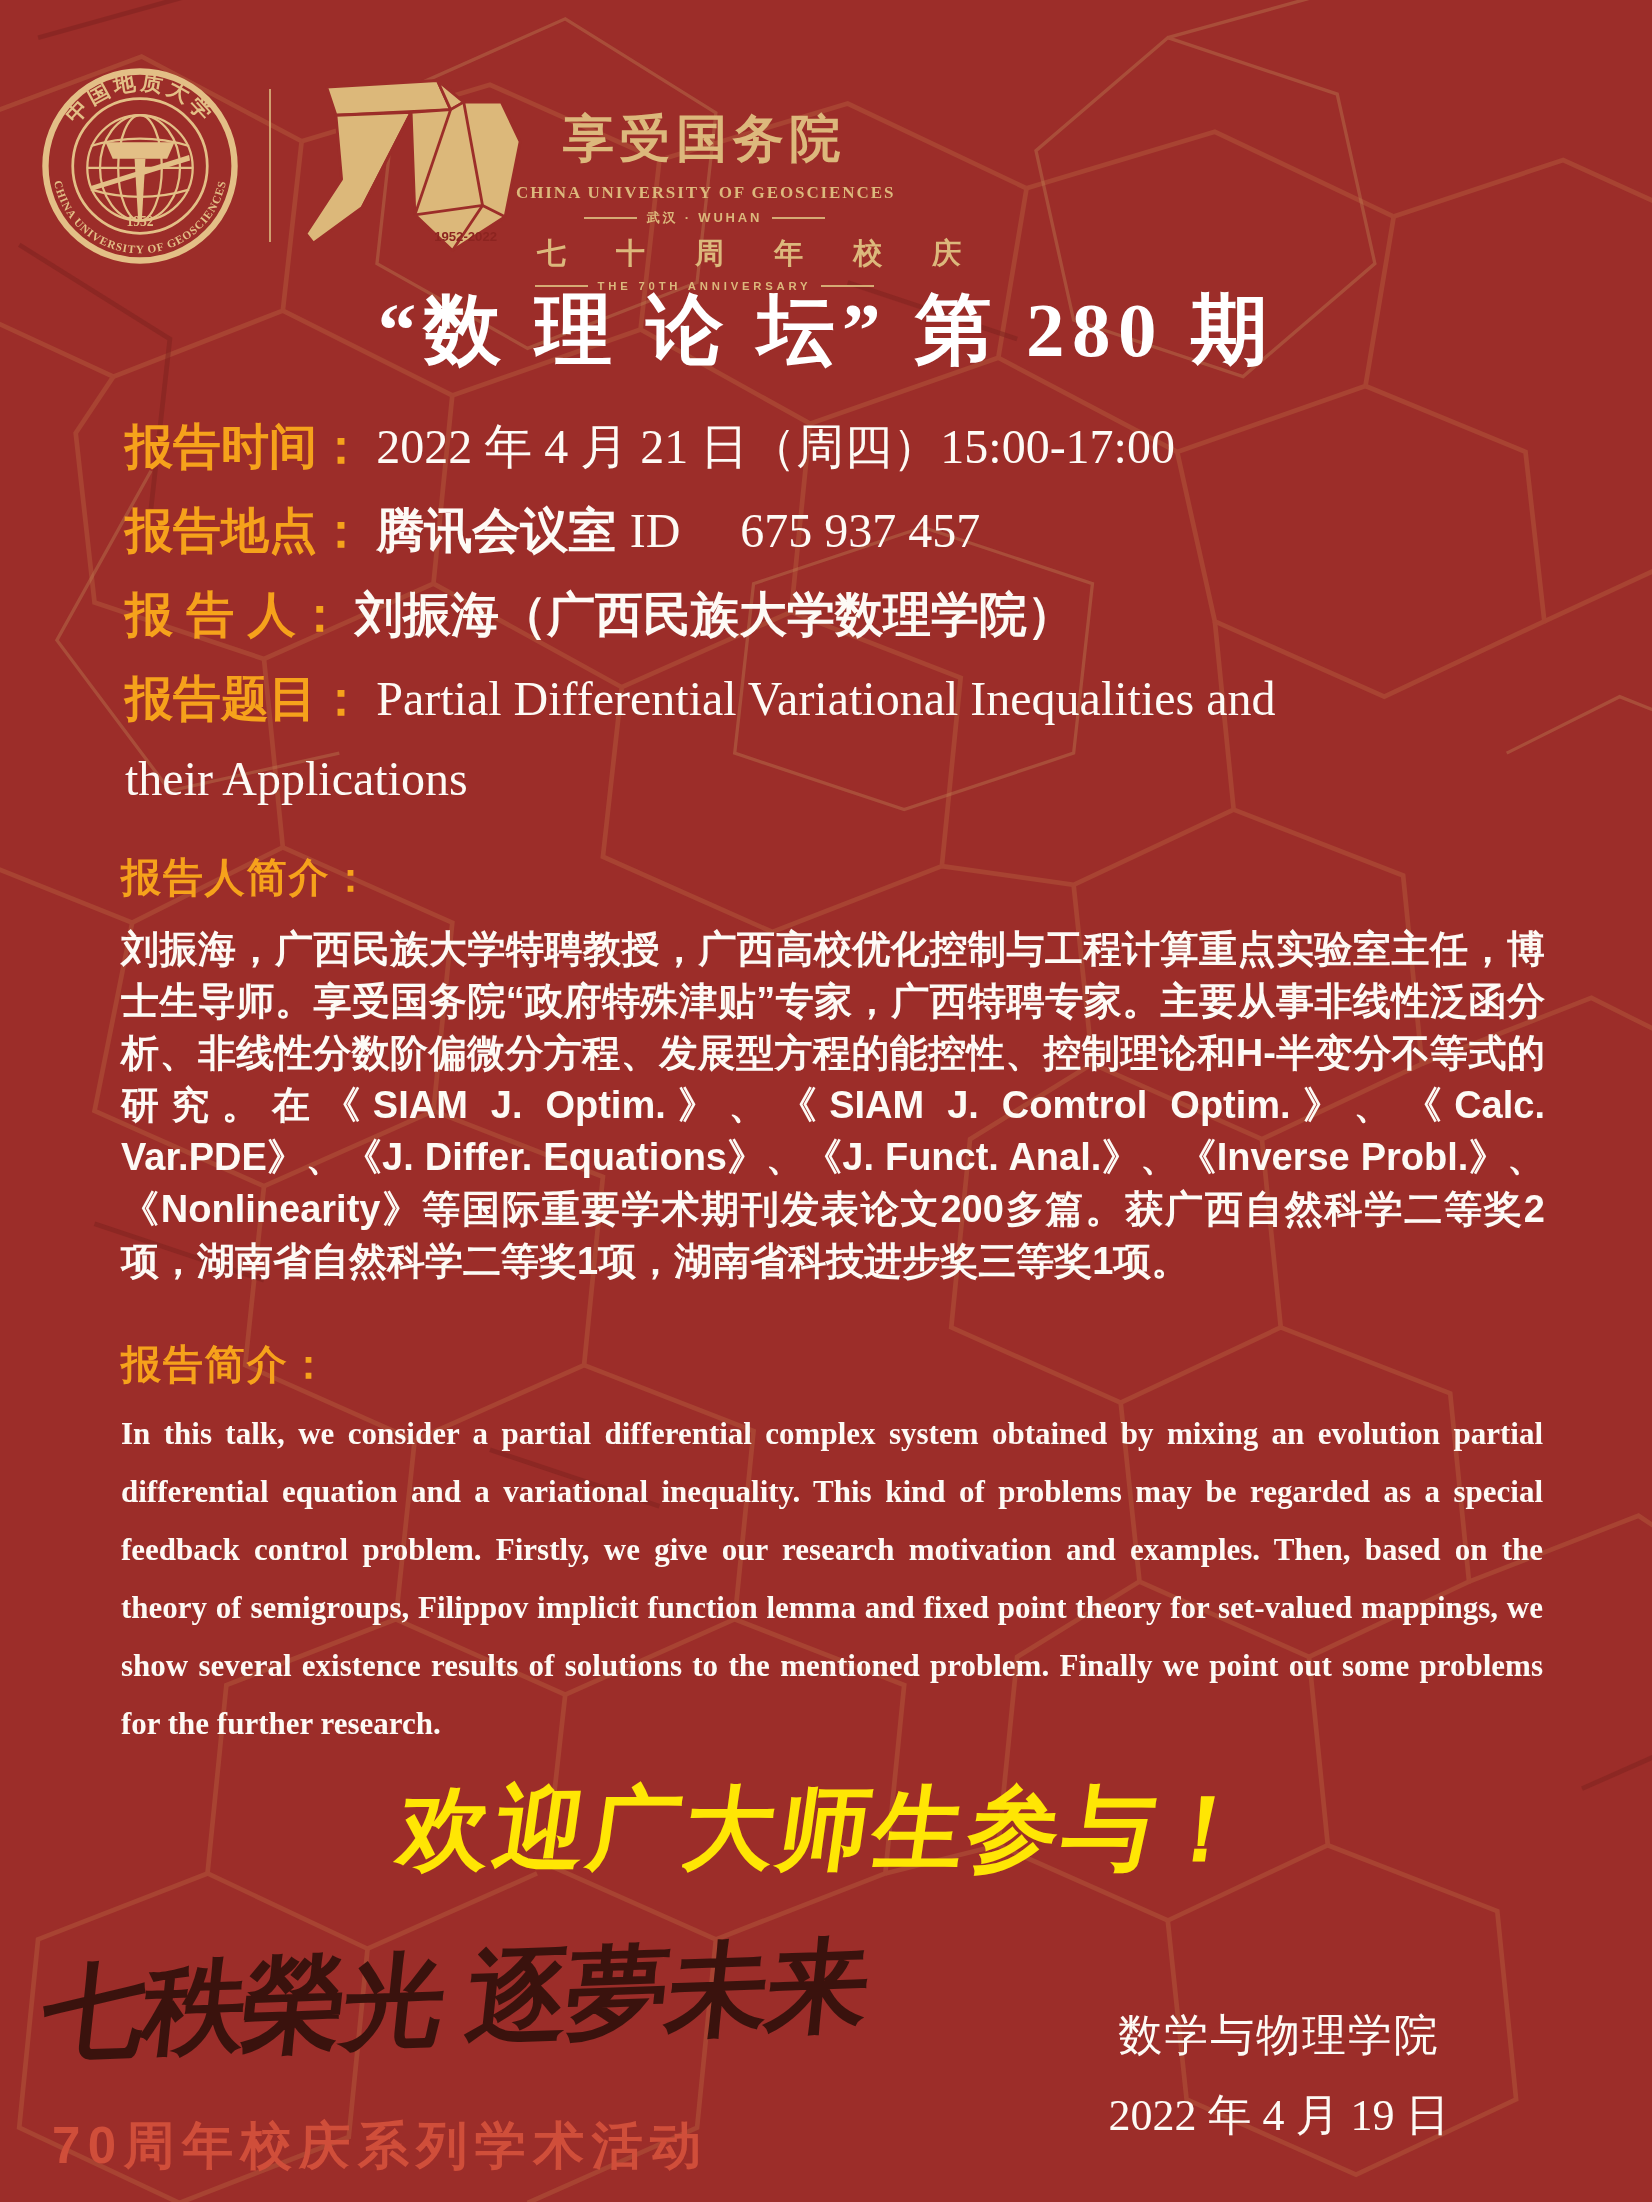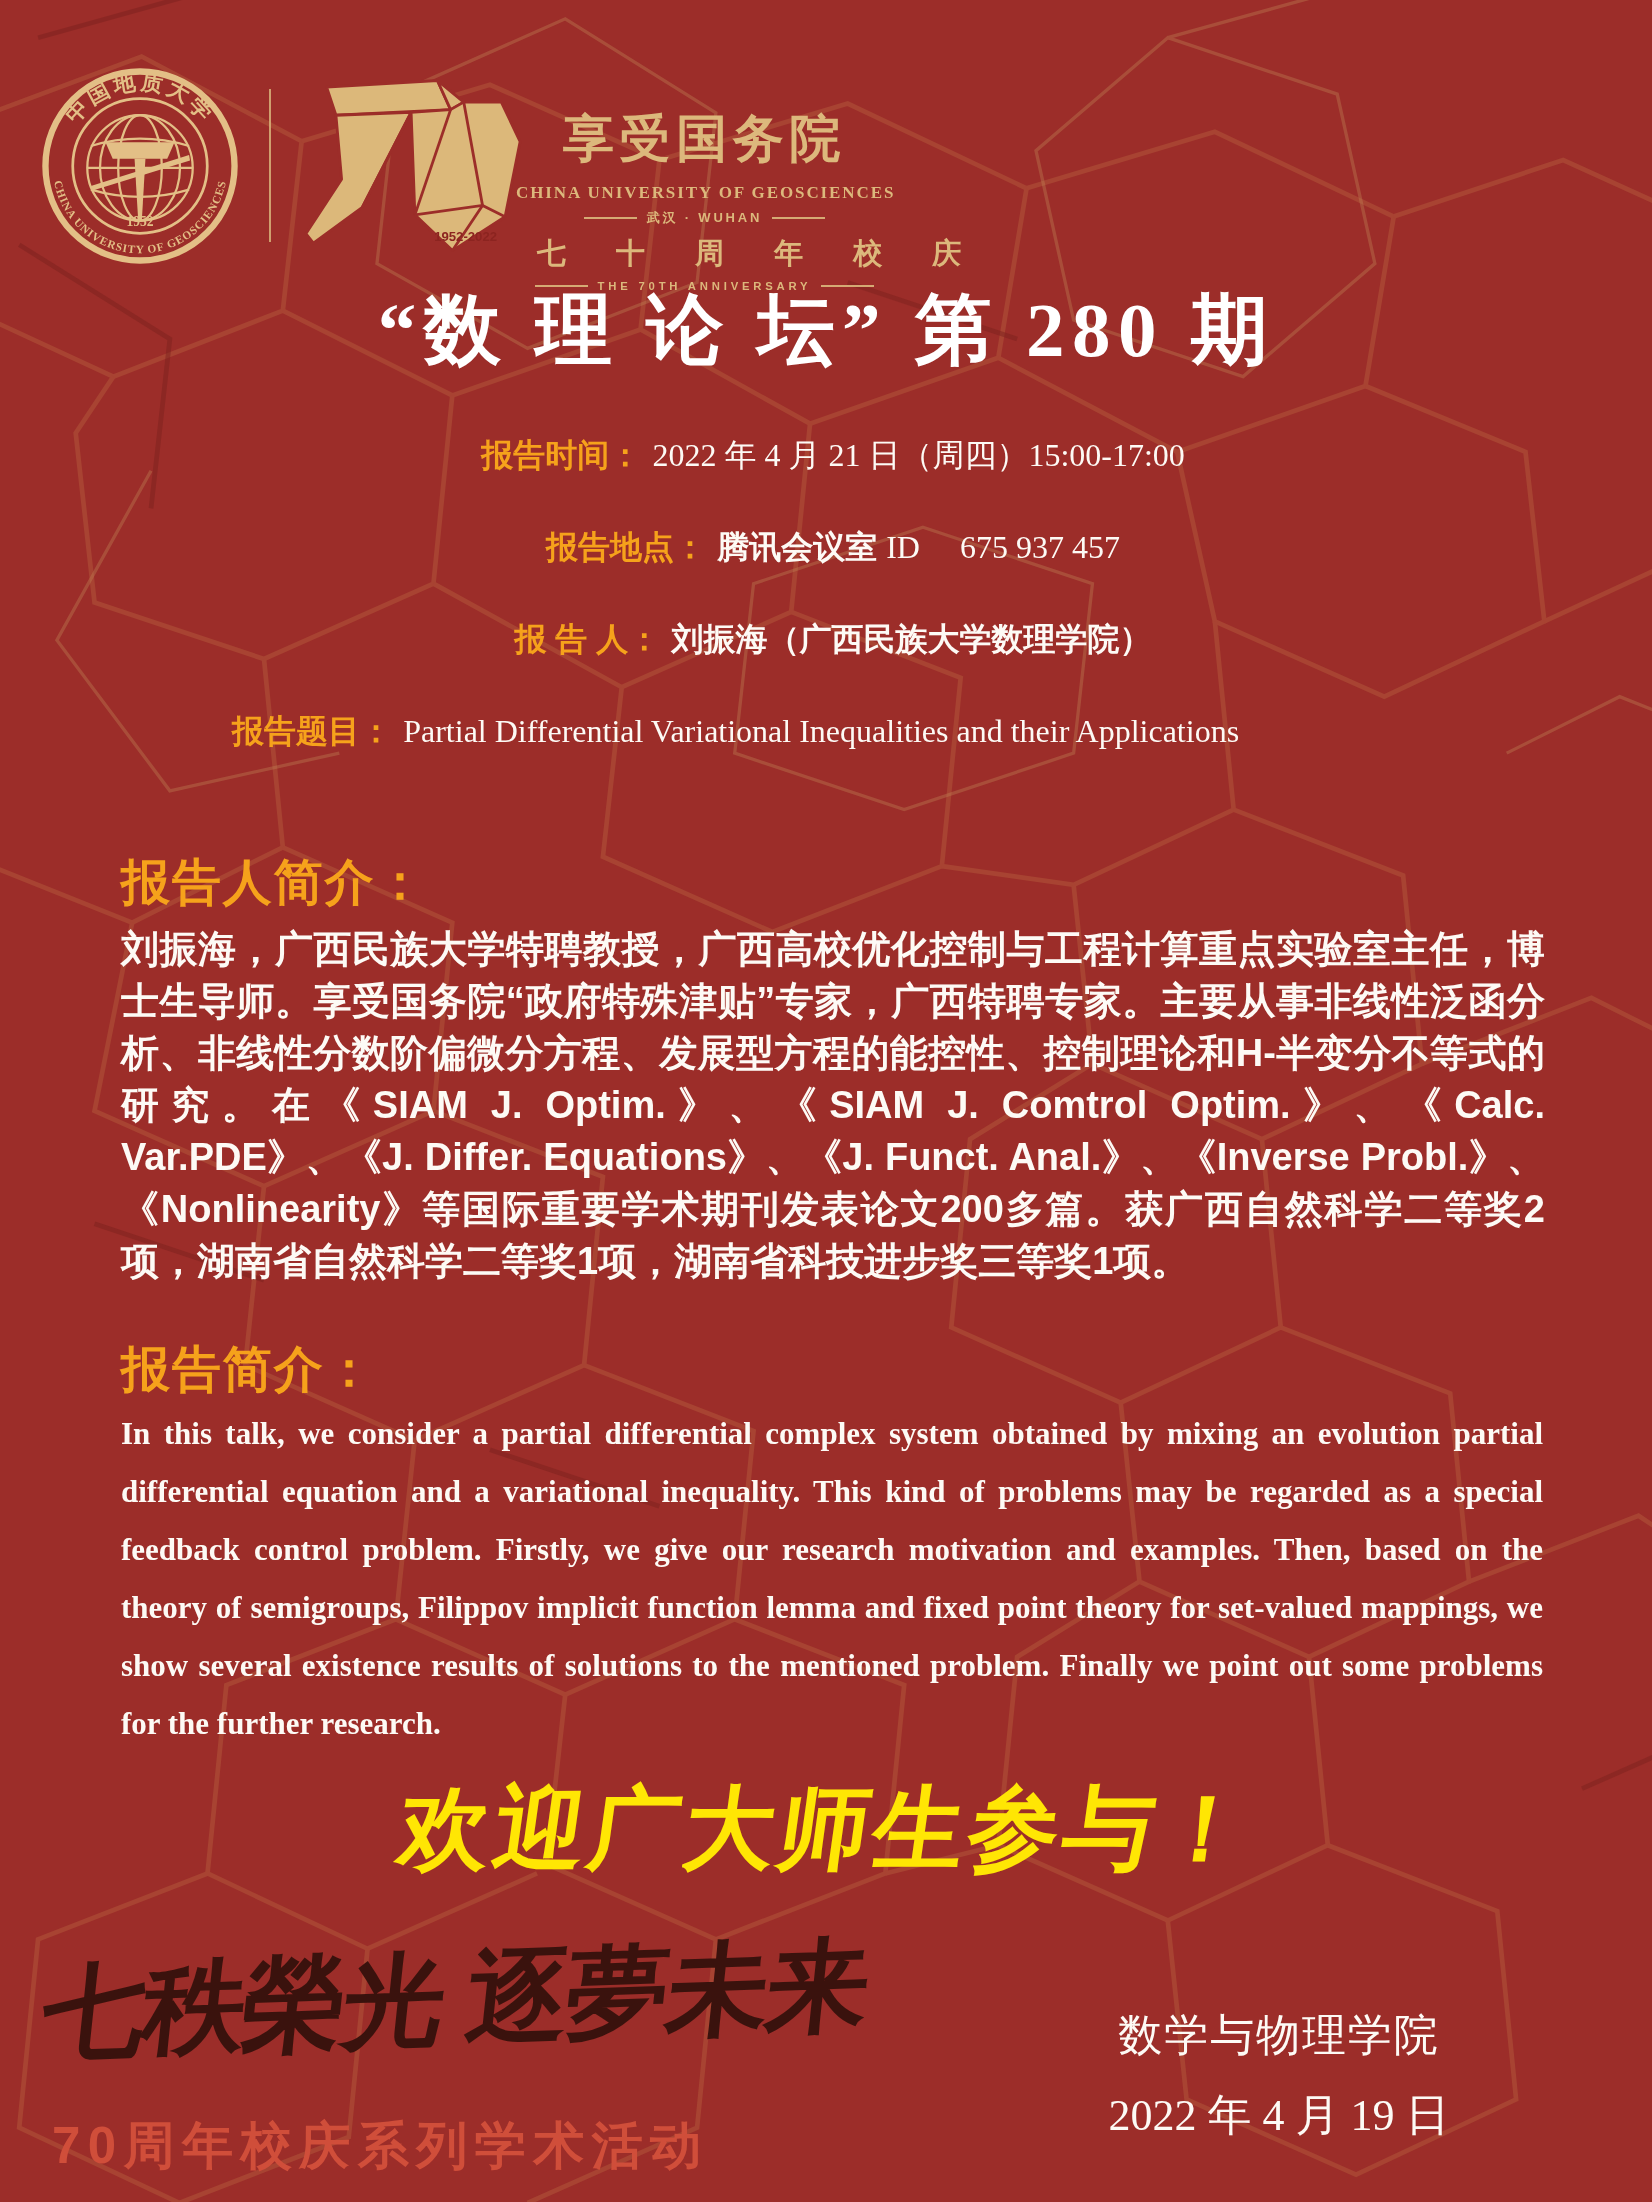--- a/index.html
+++ b/index.html
@@ -25,28 +25,28 @@
 
   
   .main-title{
     left:0; top:279px; width:100%; text-align:center; color:#ffffff;
     font-family:"Liberation Serif",serif; font-size:77px; font-weight:bold;
     letter-spacing:7.5px; white-space:nowrap;
   }
 
   
   .details{left:121px; top:403px; width:1424px;}
-  .details p{margin:12px; line-height:80px; font-size:32px;text-align:center;}
+  .details p{margin:4px; line-height:80px; font-size:48px;}
   .dlabel{color:#f6a21b; font-weight:bold; font-family:"Liberation Sans",sans-serif; margin-right:11.3px;}
   .v-serif{color:#fdfaf5; font-family:"Liberation Serif",serif;}
   .v-sans{color:#fdfaf5; font-family:"Liberation Sans",sans-serif; font-weight:bold;}
   .detail-title{max-width:1205px;}
 
   
-  .sec-head{color:#f6a21b; font-weight:bold; font-size:49px; letter-spacing:1.9px;}
+  .sec-head{color:#f6a21b; font-weight:bold; font-size:40px; letter-spacing:1.9px;}
   .bio-head{left:121px; top:850px;}
   .bio-text{
     left:121px; top:923px; width:1424px; color:#fdfaf5;
     font-weight:bold; font-size:38px; line-height:52px; text-align:justify;
   }
   .abs-head{left:121px; top:1337px;}
   .abs-text{
     left:121px; top:1405px; width:1422px; color:#fdfaf5;
     font-family:"Liberation Serif",serif; font-weight:bold;
     font-size:31px; line-height:58px; text-align:justify;

